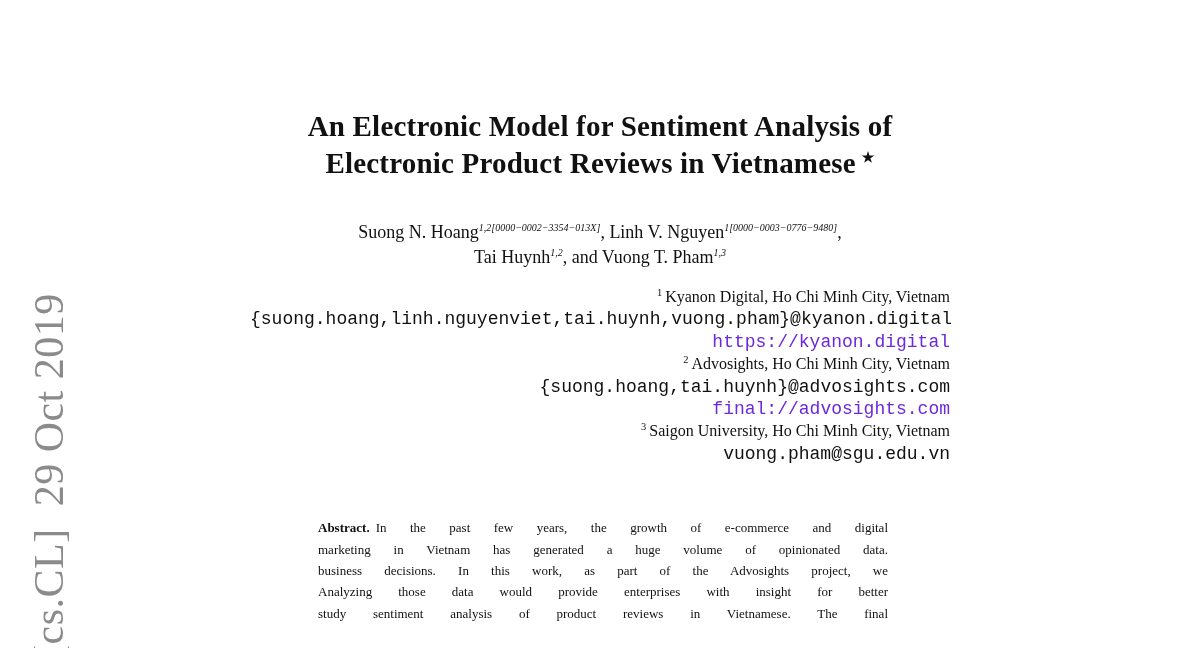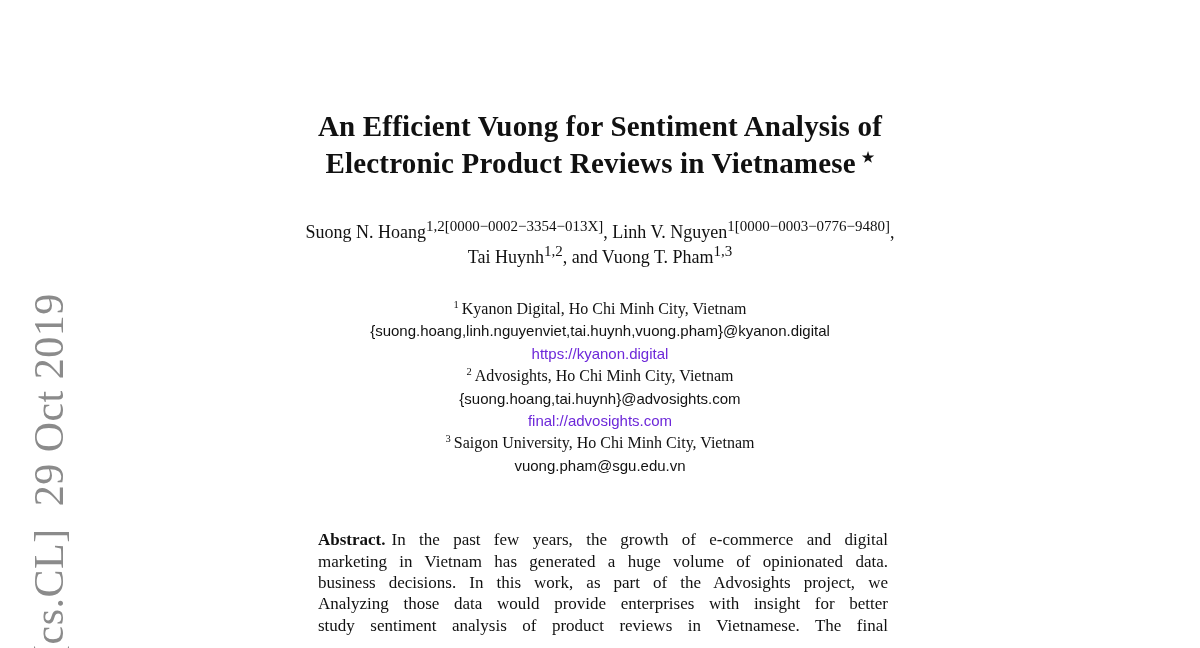--- a/index.html
+++ b/index.html
@@ -42,55 +42,55 @@
     margin-left: 6px;
     line-height: 0;
   }
 
   .authors {
     margin-top: 38px;
     text-align: center;
     font-size: 18px;
     line-height: 25px;
   }
-  .authors sup { font-size: 15px; line-height: 0; }
+  .authors sup { font-size: 10px; line-height: 0; font-style: italic; }
 
   .affils {
-    margin-top: 28px;
-    text-align: center;
+    margin-top: 16px;
+    text-align: right;
     font-size: 16px;
     line-height: 22.4px;
   }
   .affils sup { font-size: 10.5px; line-height: 0; margin-right: 3px; }
   .mono {
-    font-family: Liberation Sans, sans-serif;
-    font-size: 15px;
+    font-family: Liberation Mono, monospace;
+    font-size: 18px;
   }
   .link { color: #6d28d9; }
 
   .abstract {
     margin: 52px 0 0 68px;
     width: 570px;
-    font-size: 17px;
+    font-size: 13px;
     line-height: 21.4px;
   }
   .abs-line {
     text-align: justify;
     text-align-last: justify;
   }
   .abs-label { font-weight: bold; margin-right: 6px; }
 </style>
 </head>
 <body>
 
 <div class="watermark">[cs.CL]  29 Oct 2019</div>
 
 <div class="main-col">
 
-  <div class="title"><span>An Efficient Vuong for Sentiment Analysis of</span><br><span>Electronic Product Reviews in Vietnamese</span><sup class="star">★</sup></div>
+  <div class="title"><span>An Electronic Model for Sentiment Analysis of</span><br><span>Electronic Product Reviews in Vietnamese</span><sup class="star">★</sup></div>
 
   <div class="authors">
     <div><span>Suong N. Hoang</span><sup>1,2[0000−0002−3354−013X]</sup><span>, </span><span>Linh V. Nguyen</span><sup>1[0000−0003−0776−9480]</sup><span>,</span></div>
     <div><span>Tai Huynh</span><sup>1,2</sup><span>, and </span><span>Vuong T. Pham</span><sup>1,3</sup></div>
   </div>
 
   <div class="affils">
     <div><sup>1</sup><span>Kyanon Digital, Ho Chi Minh City, Vietnam</span></div>
     <div class="mono">{suong.hoang,linh.nguyenviet,tai.huynh,vuong.pham}@kyanon.digital</div>
     <div class="mono link">https://kyanon.digital</div>

